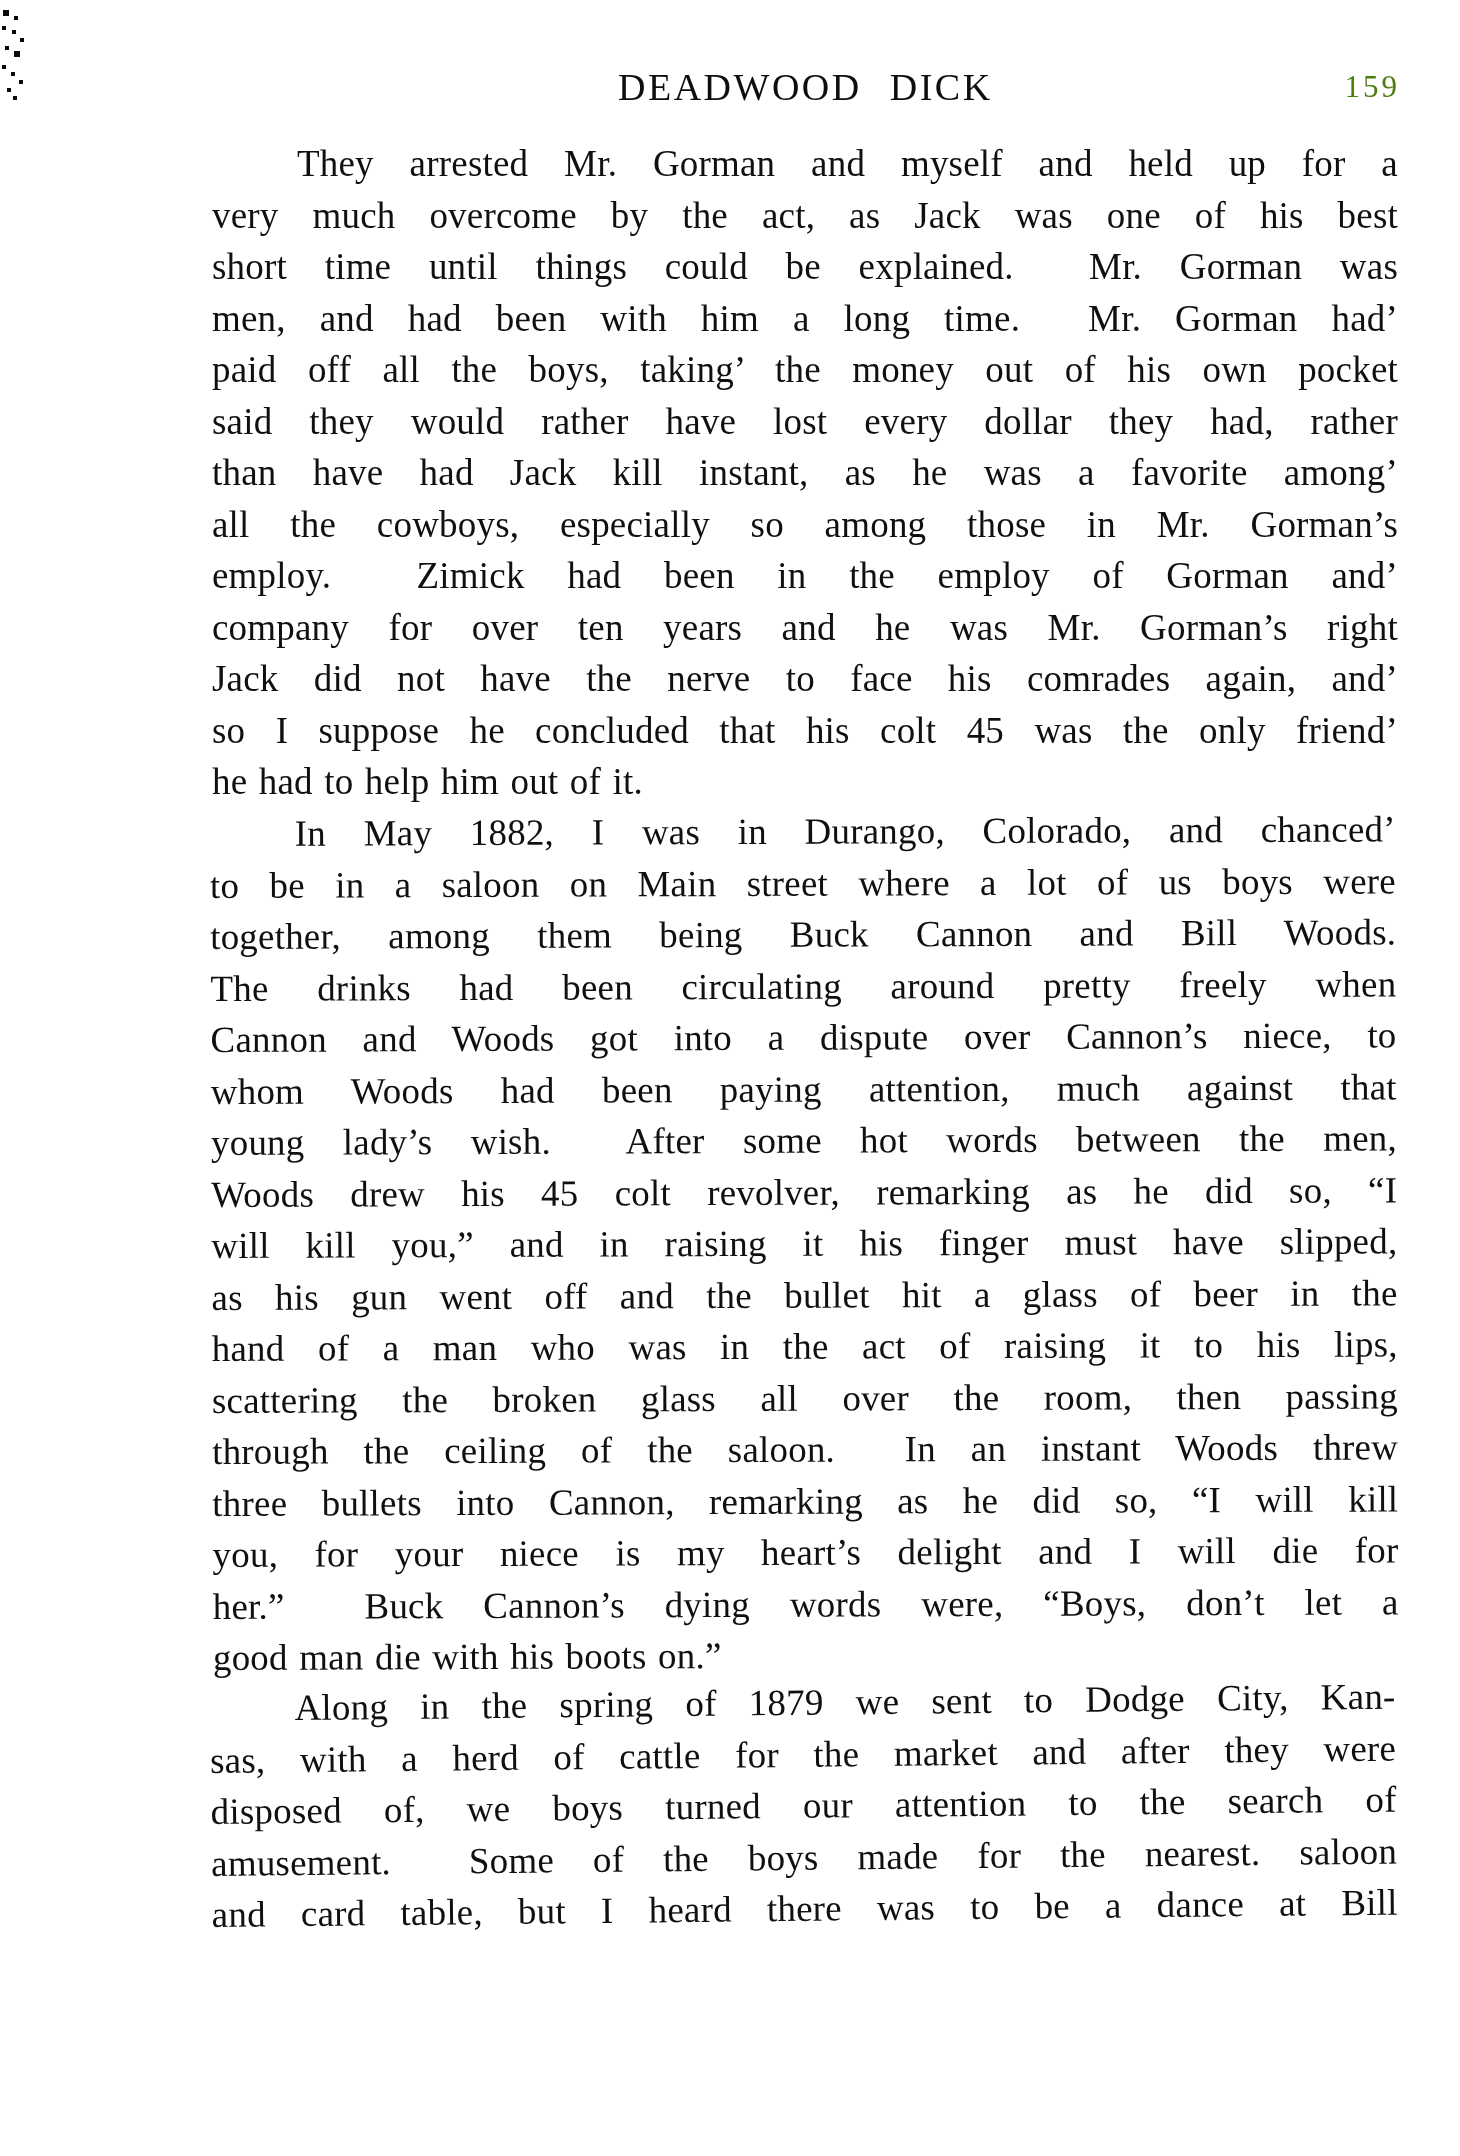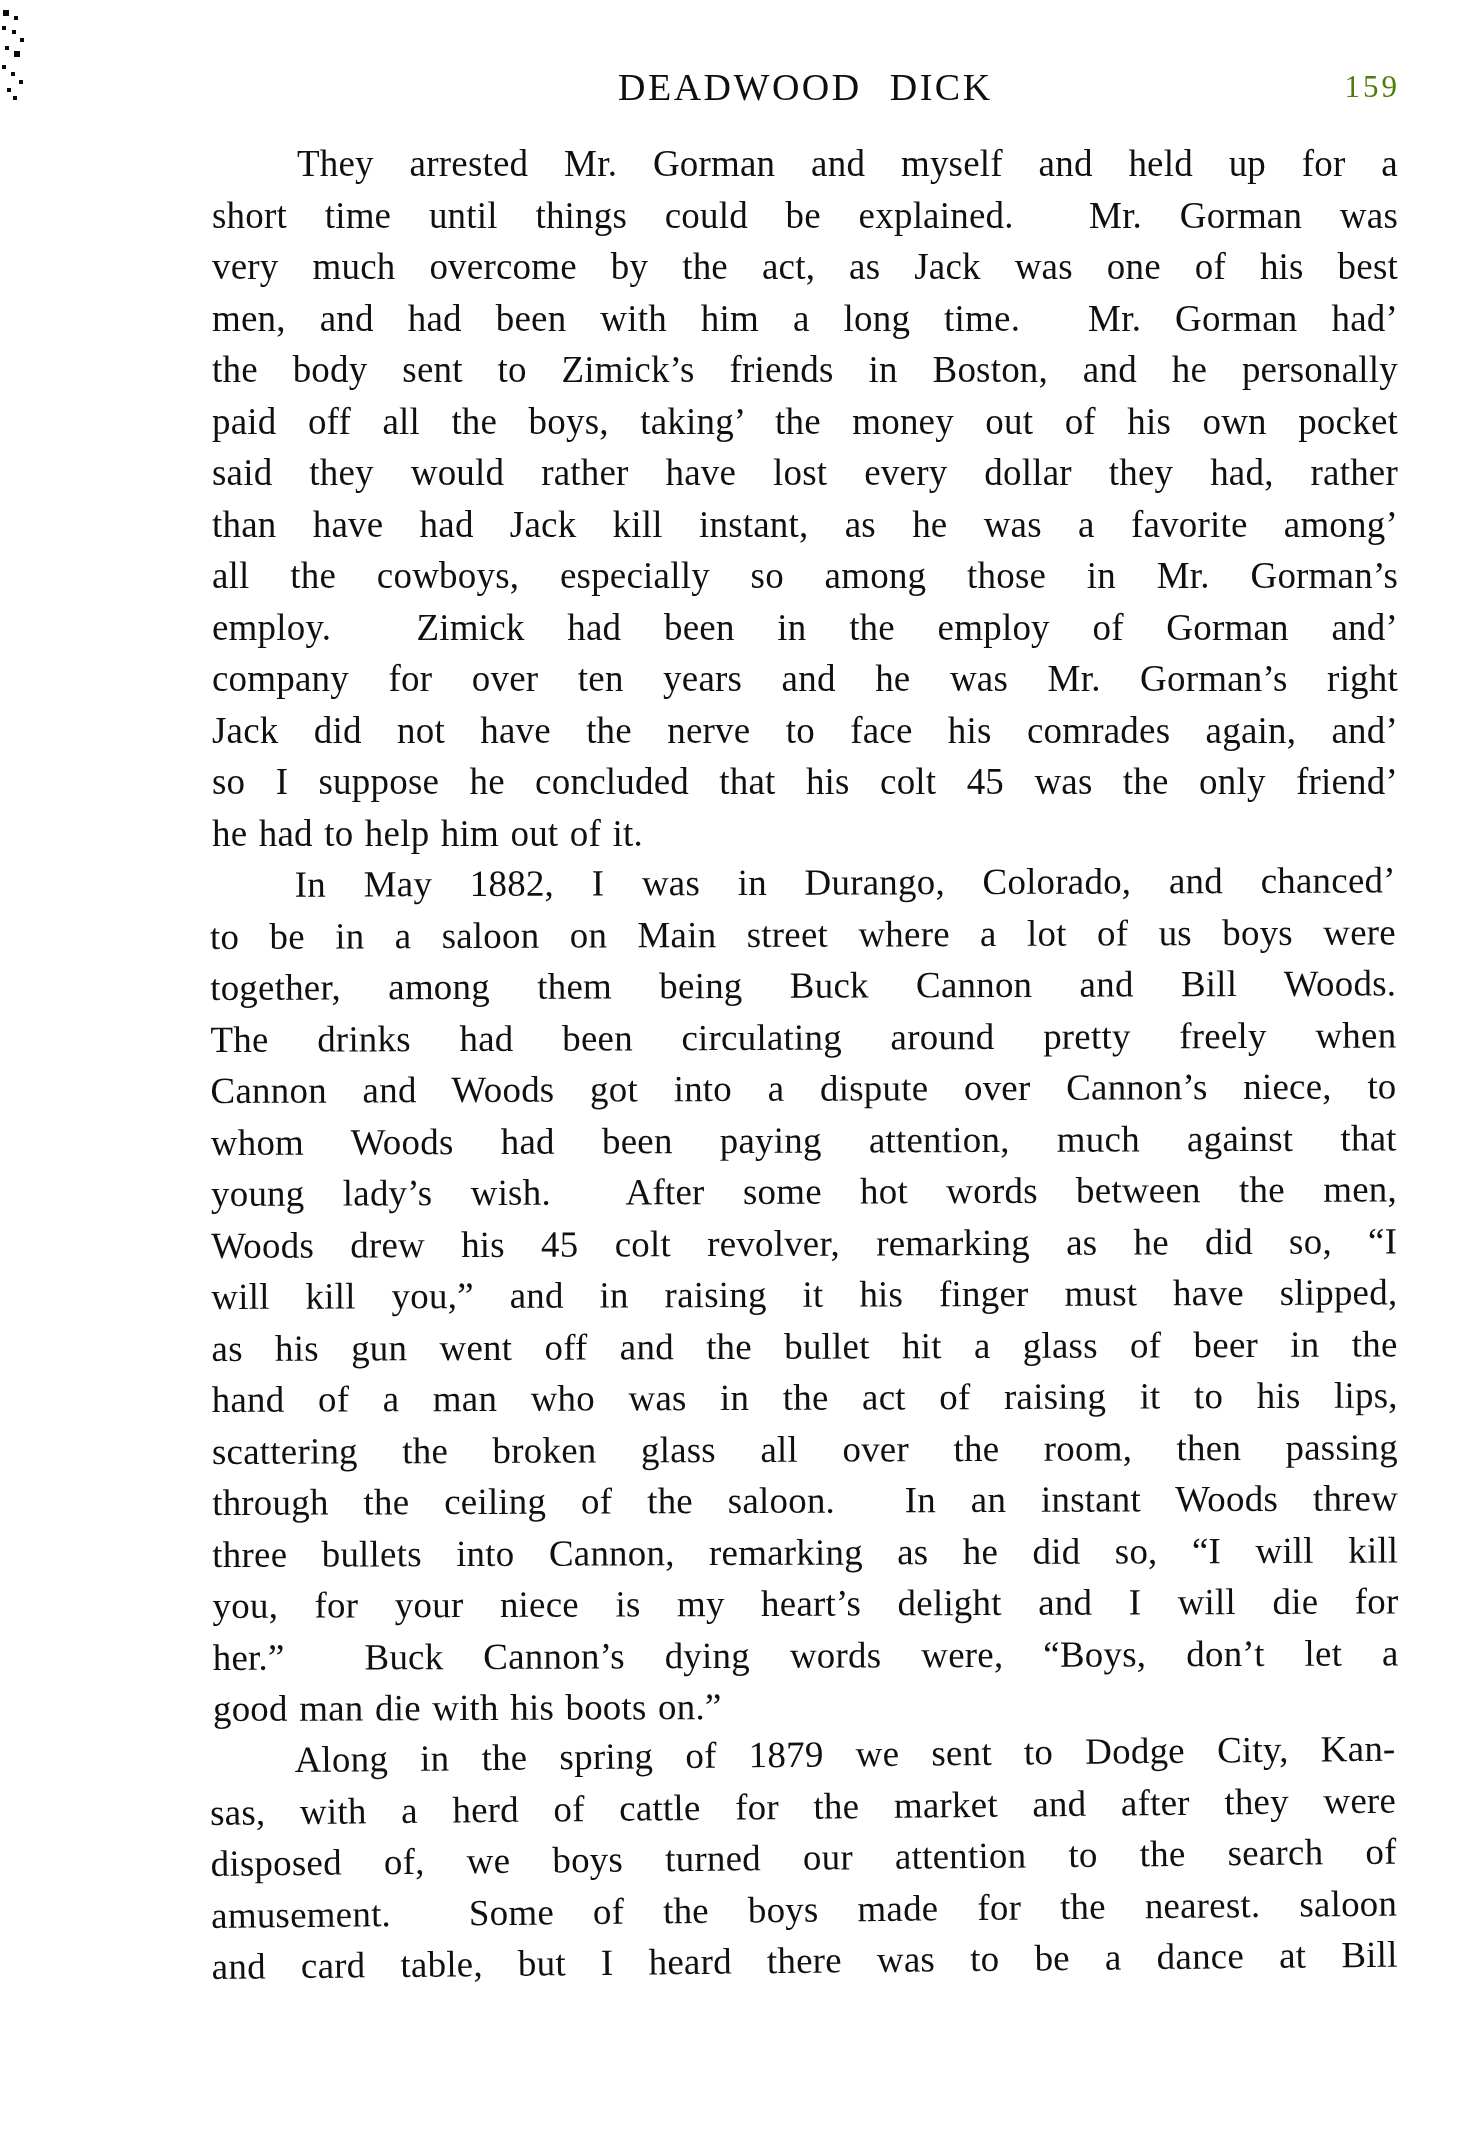--- a/index.html
+++ b/index.html
@@ -72,24 +72,23 @@
 
   <div class="running-head">
     <span>DEADWOOD DICK</span>
   </div>
 
   <div class="folio">159</div>
 
   <div class="body-text">
       <div class="para para-0">
         <div class="line indent">They arrested Mr. Gorman and myself and held up for a</div>
+        <div class="line">very much overcome by the act, as Jack was one of his best</div>
         <div class="line">short time until things could be explained.&nbsp; Mr. Gorman was</div>
-        <div class="line">very much overcome by the act, as Jack was one of his best</div>
         <div class="line">men, and had been with him a long time.&nbsp; Mr. Gorman had’</div>
-        <div class="line">the body sent to Zimick’s friends in Boston, and he personally</div>
         <div class="line">paid off all the boys, taking’ the money out of his own pocket</div>
         <div class="line">said they would rather have lost every dollar they had, rather</div>
         <div class="line">than have had Jack kill instant, as he was a favorite among’</div>
         <div class="line">all the cowboys, especially so among those in Mr. Gorman’s</div>
         <div class="line">employ.&nbsp; Zimick had been in the employ of Gorman and’</div>
         <div class="line">company for over ten years and he was Mr. Gorman’s right</div>
         <div class="line">Jack did not have the nerve to face his comrades again, and’</div>
         <div class="line">so I suppose he concluded that his colt 45 was the only friend’</div>
         <div class="line short">he had to help him out of it.</div>
       </div>

